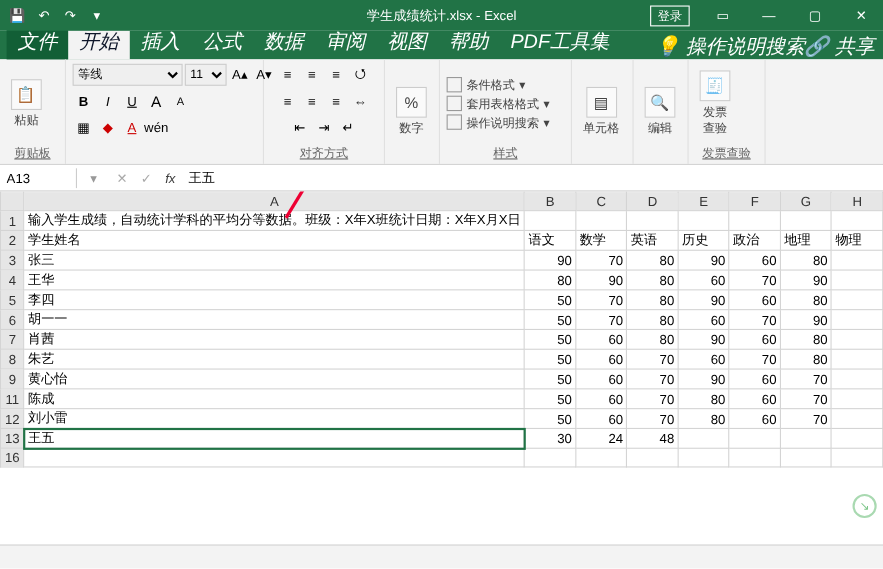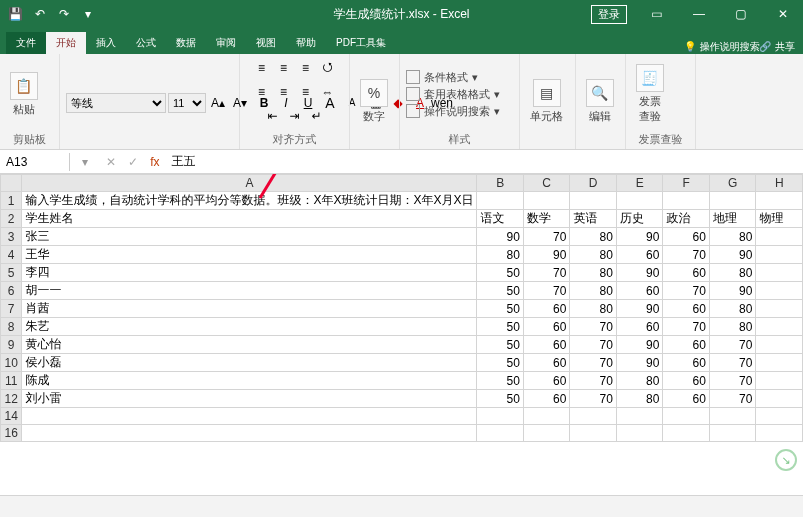--- a/index.html
+++ b/index.html
@@ -4,40 +4,40 @@
 <style>
   * { box-sizing: border-box; margin: 0; padding: 0; font-family: "Microsoft YaHei", sans-serif; }
   body { width: 803px; height: 517px; background: #fff; overflow: hidden; position: relative; }
   .titlebar { height: 28px; background: #217346; display: flex; align-items: center; color: #fff; font-size: 12px; position: relative; }
   .qat { display: flex; gap: 8px; padding-left: 8px; }
   .qat span { width: 16px; height: 16px; display: inline-flex; align-items: center; justify-content: center; }
   .title-center { position: absolute; left: 50%; transform: translateX(-50%); }
   .title-right { margin-left: auto; display: flex; align-items: center; gap: 2px; }
   .btn-login { border: 1px solid #fff; padding: 1px 6px; font-size: 11px; margin-right: 8px; }
   .winbtn { width: 40px; height: 28px; display: flex; align-items: center; justify-content: center; }
-  .tabs { height: 26px; background: #217346; display: flex; align-items: flex-end; color: #fff; font-size: 10px; padding-left: 6px; }
+  .tabs { height: 26px; background: #217346; display: flex; align-items: flex-end; color: #fff; font-size: 18px; padding-left: 6px; font-style: italic; }
   .tab { padding: 4px 10px; cursor: pointer; }
-  .tab.active { background: #f3f3f3; color: #7f1d1d; }
+  .tab.active { background: #f3f3f3; color: #0f172a; }
   .tab.file { background: #125f36; }
   .tabs-right { margin-left: auto; display: flex; align-items: center; padding-right: 8px; }
   .ribbon { height: 96px; background: #f3f3f3; border-bottom: 1px solid #d4d4d4; display: flex; font-size: 11px; color: #444; }
   .group { border-right: 1px solid #e0e0e0; padding: 4px 6px 2px 6px; display: flex; flex-direction: column; justify-content: space-between; }
-  .group-label { text-align: center; font-size: 11px; color: #666; padding-top: 2px; }
+  .group-label { text-align: center; font-size: 11px; color: #666; padding-top: 2px; text-decoration: underline; }
   .group-body { flex: 1; display: flex; align-items: center; gap: 4px; }
   .big-btn { display: flex; flex-direction: column; align-items: center; gap: 2px; padding: 2px 4px; }
   .big-icon { width: 28px; height: 28px; background: #fafafa; border: 1px solid #ccc; display: flex; align-items: center; justify-content: center; font-size: 14px; }
   .font-row { display: flex; gap: 2px; align-items: center; }
   select.ff { font-size: 11px; height: 20px; border: 1px solid #ccc; }
   .iconbtn { width: 20px; height: 20px; border: none; background: transparent; display: inline-flex; align-items: center; justify-content: center; font-size: 12px; }
   .style-list { display: flex; flex-direction: column; gap: 2px; font-size: 11px; }
   .style-list div { display: flex; align-items: center; gap: 4px; }
   .sicon { width: 14px; height: 14px; border: 1px solid #999; display: inline-block; }
   .namebox { height: 24px; border-bottom: 1px solid #d4d4d4; display: flex; align-items: center; font-size: 12px; background: #fff; justify-content: flex-end; }
   .namebox input { border: none; padding: 2px 6px; font-size: 12px; }
-  .fx { padding: 0 6px; color: #c2410c; }
+  .fx { padding: 0 6px; color: #404040; font-style: italic; }
   .grid-wrap { position: relative; height: calc(517px - 28px - 26px - 96px - 24px - 22px); overflow: hidden; }
   table.sheet { border-collapse: collapse; font-size: 12px; table-layout: fixed; }
   table.sheet th, table.sheet td { border: 1px solid #d4d4d4; height: 17px; padding: 0 3px; overflow: hidden; white-space: nowrap; }
   table.sheet th { background: #e6e6e6; font-weight: normal; color: #333; text-align: center; }
   th.rowh { width: 24px; background: #e6e6e6; text-align: center; }
   th.colh { width: 84px; }
   td { text-align: right; }
   td.txt { text-align: left; }
   td.selected { outline: 2px solid #217346; outline-offset: -1px; }
   th.sel { background: #d3d3d3; }
@@ -89,21 +89,21 @@
     <div class="group-body">
       <div class="big-btn">
         <div class="big-icon">📋</div>
         <span>粘贴</span>
       </div>
     </div>
     <div class="group-label">剪贴板</div>
   </div>
 
   <div class="group" style="width:180px">
-    <div class="group-body" style="flex-direction:row;align-items:center;gap:4px">
+    <div class="group-body" style="flex-direction:column;align-items:flex-start;gap:4px">
       <div class="font-row">
         <select class="ff" style="width:100px"><option>等线</option></select>
         <select class="ff" style="width:38px"><option>11</option></select>
         <button class="iconbtn">A▴</button>
         <button class="iconbtn">A▾</button>
       </div>
       <div class="font-row">
         <button class="iconbtn">
             <b>B</b>
           </button>
@@ -319,31 +319,20 @@
           <td class="txt">黄心怡</td>
           <td class="">50</td>
           <td class="">60</td>
           <td class="">70</td>
           <td class="">90</td>
           <td class="">60</td>
           <td class="">70</td>
           <td class=""></td>
         </tr>
         <tr>
-          <th class="rowh">10</th>
-          <td class="txt">侯小磊</td>
-          <td class="">50</td>
-          <td class="">60</td>
-          <td class="">70</td>
-          <td class="">90</td>
-          <td class="">60</td>
-          <td class="">70</td>
-          <td class=""></td>
-        </tr>
-        <tr>
           <th class="rowh">11</th>
           <td class="txt">陈成</td>
           <td class="">50</td>
           <td class="">60</td>
           <td class="">70</td>
           <td class="">80</td>
           <td class="">60</td>
           <td class="">70</td>
           <td class=""></td>
         </tr>
@@ -352,25 +341,25 @@
           <td class="txt">刘小雷</td>
           <td class="">50</td>
           <td class="">60</td>
           <td class="">70</td>
           <td class="">80</td>
           <td class="">60</td>
           <td class="">70</td>
           <td class=""></td>
         </tr>
         <tr>
-          <th class="rowh">14</th>
-          <td class=""></td>
-          <td class=""></td>
-          <td class=""></td>
-          <td class=""></td>
+          <th class="rowh sel">13</th>
+          <td class="txt selected">王五</td>
+          <td class="">30</td>
+          <td class="">24</td>
+          <td class="">48</td>
           <td class=""></td>
           <td class=""></td>
           <td class=""></td>
           <td class=""></td>
         </tr>
         <tr>
           <th class="rowh">16</th>
           <td class=""></td>
           <td class=""></td>
           <td class=""></td>

